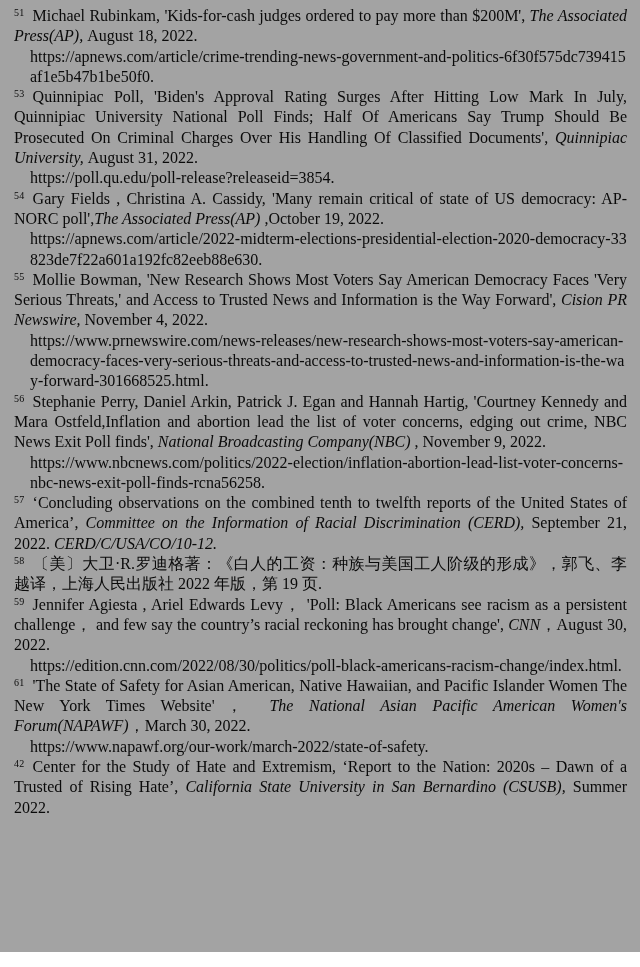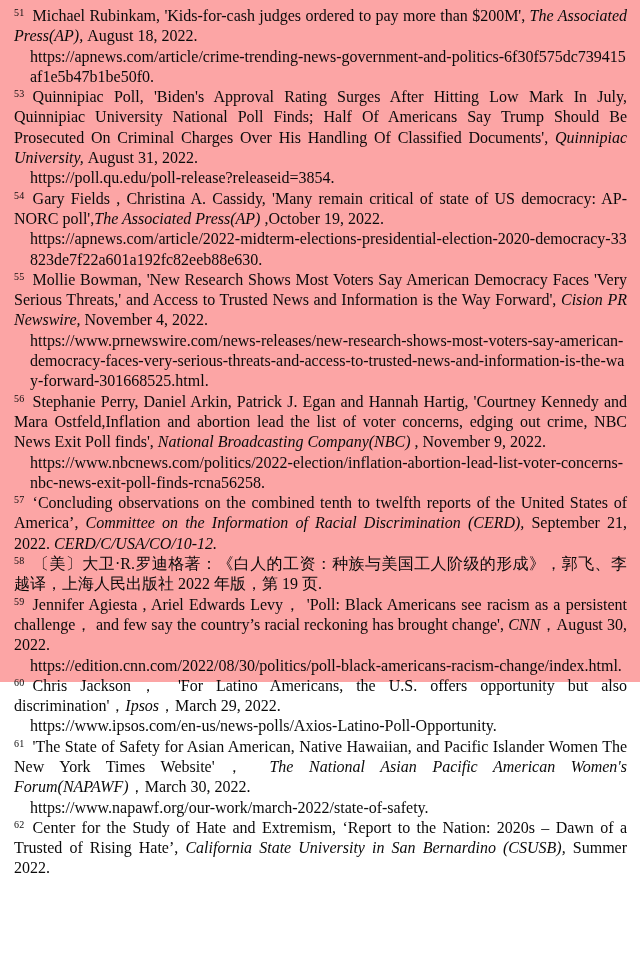--- a/index.html
+++ b/index.html
@@ -10,23 +10,23 @@
   body {
     width: 640px;
     height: 967px;
     overflow: hidden;
     font-family: "Liberation Serif", "DejaVu Serif", serif;
     color: #0a0a0a;
   }
   .page {
     box-sizing: border-box;
     width: 640px;
-    height: 682px;
+    height: 952px;
     padding: 6px 13px 6px 14px;
-    background: #fca5a5;
+    background: #a3a3a3;
   }
   .footnote {
     margin: 0;
     font-size: 16px;
     line-height: 20.3px;
     text-align: justify;
     text-justify: inter-word;
   }
   .footnote sup {
     font-size: 10px;
@@ -54,17 +54,16 @@
 <div class="page">
   <div>
       <p class="footnote"><sup>51</sup><span class="part-normal">Michael Rubinkam, 'Kids-for-cash judges ordered to pay more than $200M', </span><span class="part-italic">The Associated Press(AP), </span><span class="part-normal">August 18, 2022.</span><span class="part-url">https://apnews.com/article/crime-trending-news-government-and-politics-6f30f575dc739415af1e5b47b1be50f0.</span></p>
       <p class="footnote"><sup>53</sup><span class="part-normal">Quinnipiac Poll, 'Biden's Approval Rating Surges After Hitting Low Mark In July, Quinnipiac University National Poll Finds; Half Of Americans Say Trump Should Be Prosecuted On Criminal Charges Over His Handling Of Classified Documents', </span><span class="part-italic">Quinnipiac University, </span><span class="part-normal">August 31, 2022.</span><span class="part-url">https://poll.qu.edu/poll-release?releaseid=3854.</span></p>
       <p class="footnote"><sup>54</sup><span class="part-normal">Gary Fields , Christina A. Cassidy, 'Many remain critical of state of US democracy: AP-NORC poll',</span><span class="part-italic">The Associated Press(AP) </span><span class="part-normal">,October 19, 2022.</span><span class="part-url">https://apnews.com/article/2022-midterm-elections-presidential-election-2020-democracy-33823de7f22a601a192fc82eeb88e630.</span></p>
       <p class="footnote"><sup>55</sup><span class="part-normal">Mollie Bowman, 'New Research Shows Most Voters Say American Democracy Faces 'Very Serious Threats,' and Access to Trusted News and Information is the Way Forward', </span><span class="part-italic">Cision PR Newswire, </span><span class="part-normal">November 4, 2022.</span><span class="part-url">https://www.prnewswire.com/news-releases/new-research-shows-most-voters-say-american-democracy-faces-very-serious-threats-and-access-to-trusted-news-and-information-is-the-way-forward-301668525.html.</span></p>
       <p class="footnote"><sup>56</sup><span class="part-normal">Stephanie Perry, Daniel Arkin, Patrick J. Egan and Hannah Hartig, 'Courtney Kennedy and Mara Ostfeld,Inflation and abortion lead the list of voter concerns, edging out crime, NBC News Exit Poll finds', </span><span class="part-italic">National Broadcasting Company(NBC) </span><span class="part-normal">, November 9, 2022.</span><span class="part-url">https://www.nbcnews.com/politics/2022-election/inflation-abortion-lead-list-voter-concerns-nbc-news-exit-poll-finds-rcna56258.</span></p>
       <p class="footnote"><sup>57</sup><span class="part-normal">‘Concluding observations on the combined tenth to twelfth reports of the United States of America’, </span><span class="part-italic">Committee on the Information of Racial Discrimination (CERD), </span><span class="part-normal">September 21, 2022. </span><span class="part-italic">CERD/C/USA/CO/10-12.</span></p>
       <p class="footnote"><sup>58</sup><span class="part-normal">〔美〕大卫·R.罗迪格著：《白人的工资：种族与美国工人阶级的形成》，郭飞、李越译，上海人民出版社 2022 年版，第 19 页.</span></p>
       <p class="footnote"><sup>59</sup><span class="part-normal">Jennifer Agiesta , Ariel Edwards Levy， 'Poll: Black Americans see racism as a persistent challenge， and few say the country’s racial reckoning has brought change', </span><span class="part-italic">CNN</span><span class="part-normal">，August 30, 2022.</span><span class="part-url">https://edition.cnn.com/2022/08/30/politics/poll-black-americans-racism-change/index.html.</span></p>
-      <p class="footnote"><sup>60</sup><span class="part-normal">Chris Jackson， 'For Latino Americans, the U.S. offers opportunity but also discrimination'，</span><span class="part-italic">Ipsos</span><span class="part-normal">，March 29, 2022.</span><span class="part-url">https://www.ipsos.com/en-us/news-polls/Axios-Latino-Poll-Opportunity.</span></p>
       <p class="footnote"><sup>61</sup><span class="part-normal">'The State of Safety for Asian American, Native Hawaiian, and Pacific Islander Women The New York Times Website'， </span><span class="part-italic">The National Asian Pacific American Women's Forum(NAPAWF)</span><span class="part-normal">，March 30, 2022.</span><span class="part-url">https://www.napawf.org/our-work/march-2022/state-of-safety.</span></p>
-      <p class="footnote"><sup>62</sup><span class="part-normal">Center for the Study of Hate and Extremism, ‘Report to the Nation: 2020s – Dawn of a Trusted of Rising Hate’, </span><span class="part-italic">California State University in San Bernardino (CSUSB), </span><span class="part-normal">Summer 2022.</span></p>
+      <p class="footnote"><sup>42</sup><span class="part-normal">Center for the Study of Hate and Extremism, ‘Report to the Nation: 2020s – Dawn of a Trusted of Rising Hate’, </span><span class="part-italic">California State University in San Bernardino (CSUSB), </span><span class="part-normal">Summer 2022.</span></p>
     </div>
 </div>
 
 </body></html>

